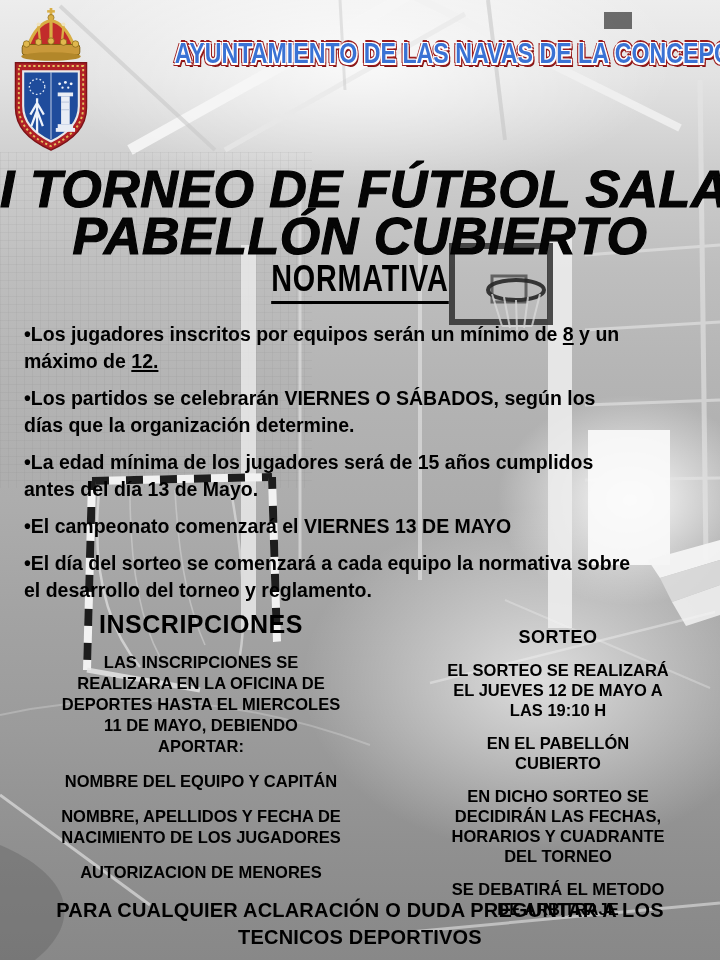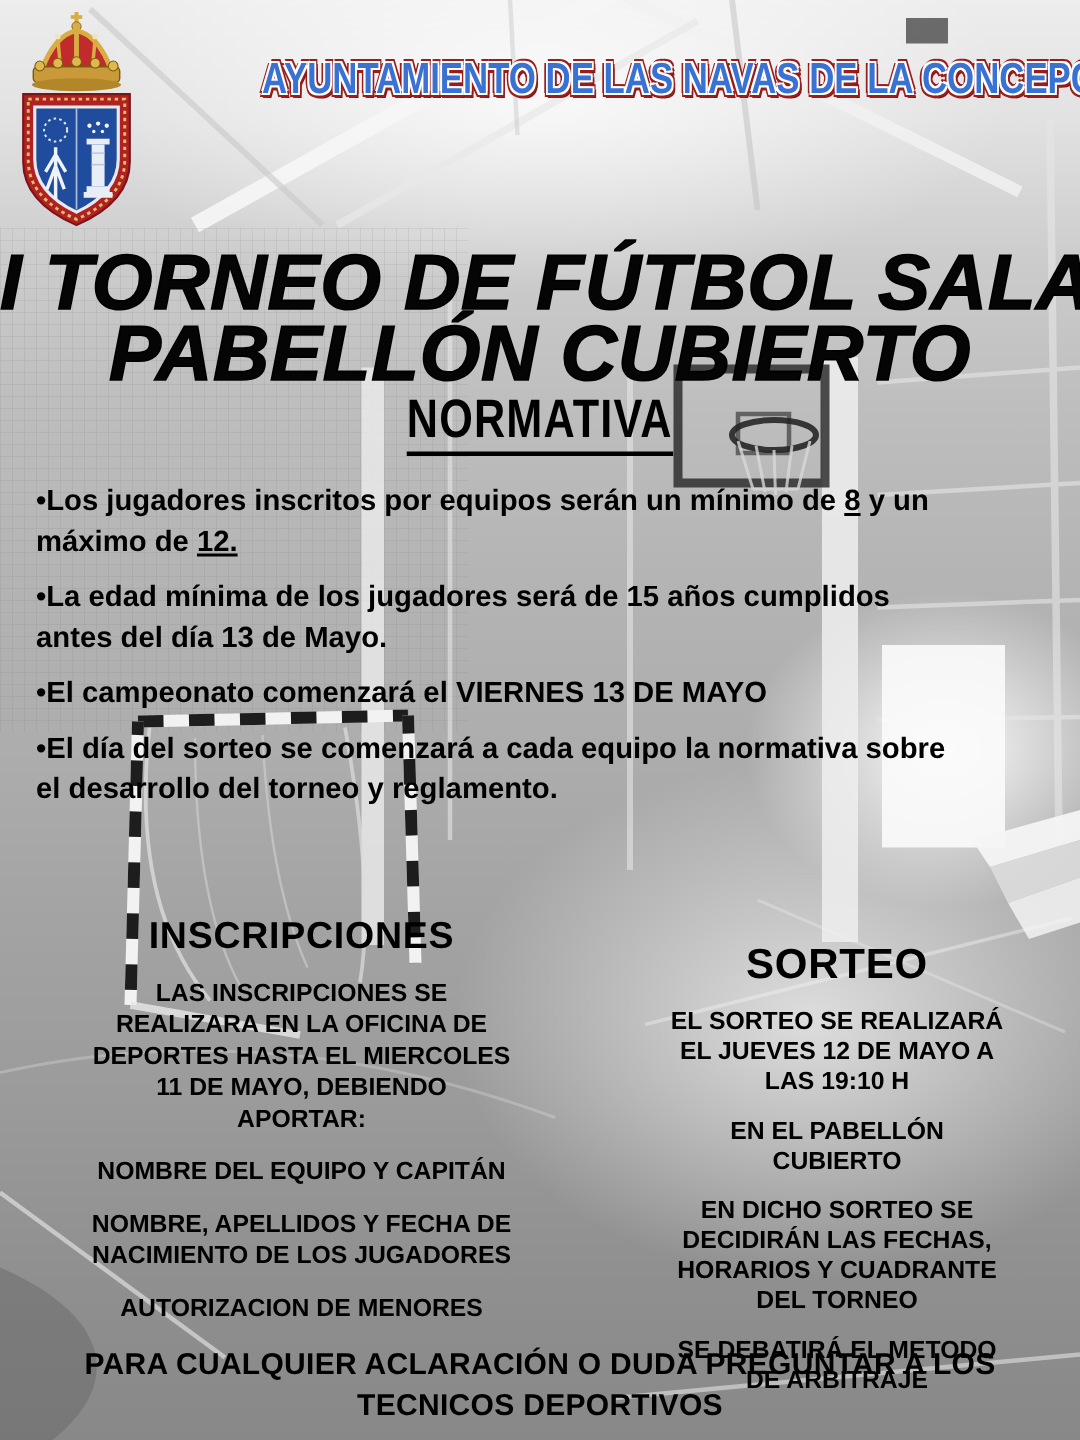--- a/index.html
+++ b/index.html
@@ -91,21 +91,21 @@
 
   
   .col-left  { left: 12px;  top: 610px; width: 378px; text-align: center; }
   .col-right { left: 406px; top: 627px; width: 304px; text-align: center; }
 
   .col-heading-l {
     font-size: 25px; font-weight: bold; letter-spacing: 0.5px;
     margin: 0 0 13px 0;
   }
   .col-heading-r {
-    font-size: 28px; font-weight: bold; letter-spacing: 0.5px;
+    font-size: 18px; font-weight: bold; letter-spacing: 0.5px;
     margin: 0 0 12px 0;
   }
   .col-left .blk {
     width: 280px; margin: 0 auto 14px auto;
     font-size: 16.5px; line-height: 21px; font-weight: bold;
   }
   .col-right .blk {
     width: 222px; margin: 0 auto 13px auto;
     font-size: 16.5px; line-height: 20px; font-weight: bold;
   }
@@ -250,20 +250,21 @@
     <div class="title-line">I TORNEO DE FÚTBOL SALA</div>
     <div class="title-line">PABELLÓN CUBIERTO</div>
   </div>
 
   <div class="layer normativa-heading">
     <span class="cond">NORMATIVA</span>
   </div>
 
   <div class="layer rules">
     <p><span>•Los jugadores inscritos por equipos serán un mínimo de </span><span class="u">8</span><span> y un máximo de </span><span class="u">12.</span></p>
+    <p>•Los partidos se celebrarán  VIERNES O SÁBADOS, según los días que la organización determine.</p>
     <p>•La edad mínima de los jugadores será de 15 años cumplidos antes del día 13 de Mayo.</p>
     <p>•El campeonato comenzará el VIERNES 13 DE MAYO</p>
     <p>•El día del sorteo se comenzará a cada equipo la normativa sobre el desarrollo del torneo y reglamento.</p>
   </div>
 
   <div class="layer col-left">
     <div class="col-heading-l">INSCRIPCIONES</div>
     <div class="blk">LAS INSCRIPCIONES SE REALIZARA EN LA OFICINA DE DEPORTES HASTA EL MIERCOLES 11 DE MAYO, DEBIENDO APORTAR:</div>
     <div class="blk">NOMBRE DEL EQUIPO Y CAPITÁN</div>
     <div class="blk">NOMBRE, APELLIDOS Y FECHA DE NACIMIENTO DE LOS JUGADORES</div>

